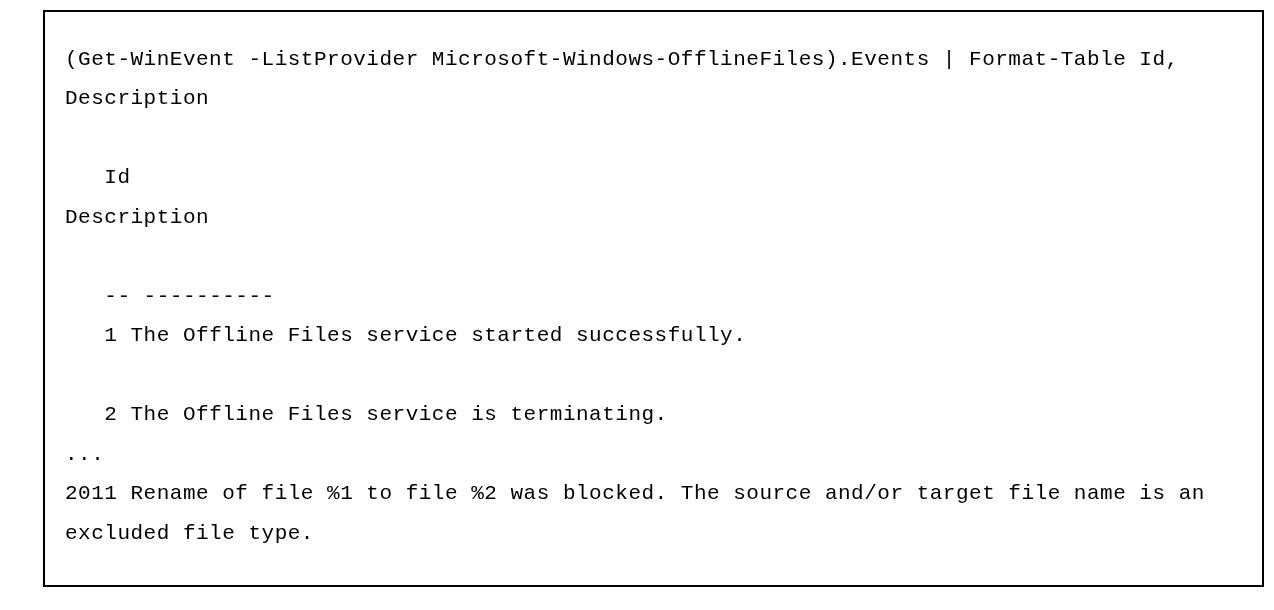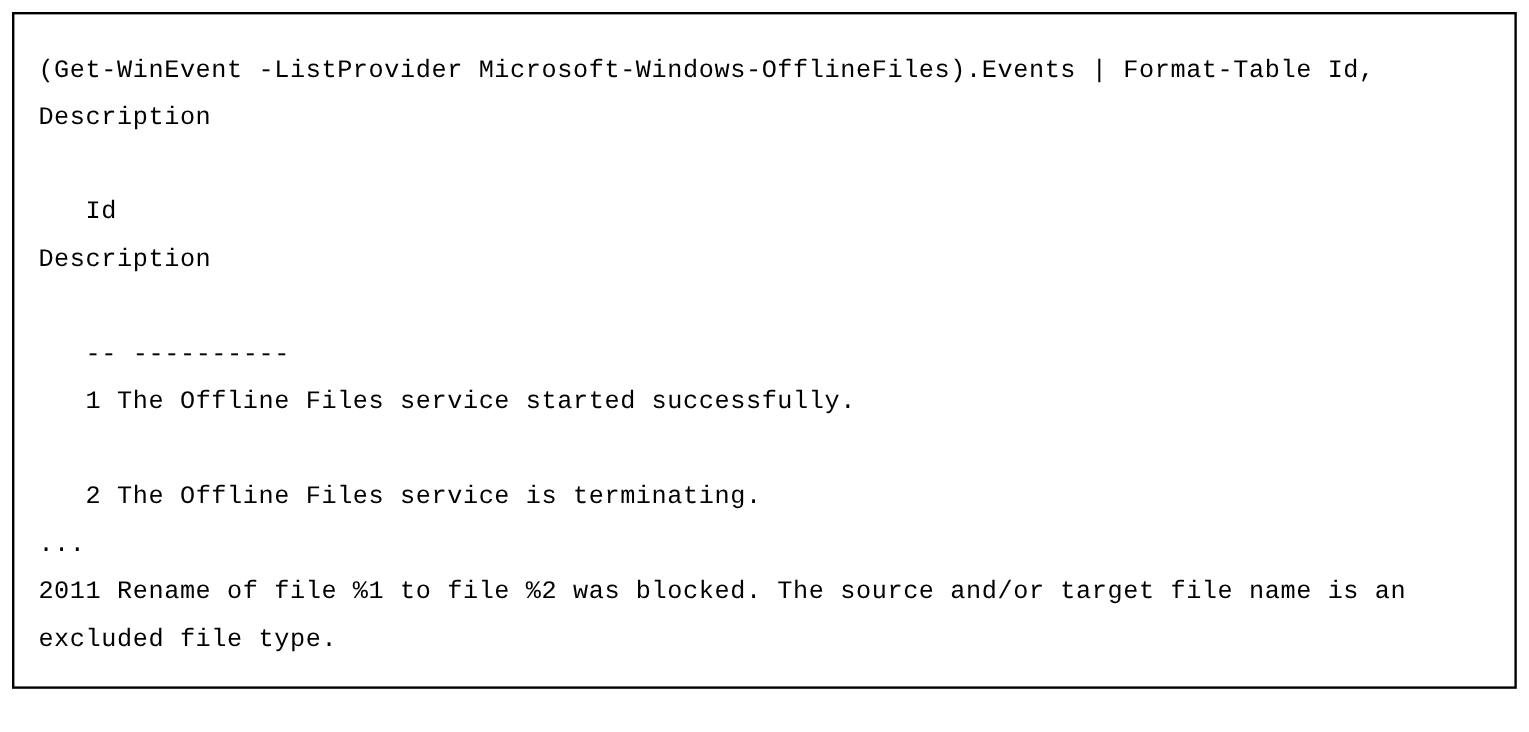--- a/index.html
+++ b/index.html
@@ -8,28 +8,29 @@
       box-sizing: border-box;
     }
     body {
       background: #ffffff;
       width: 1274px;
       height: 610px;
       padding: 10px;
     }
     .code-block {
       border: 2px solid #000000;
-      padding: 28px 20px 19px 20px;
+      padding: 28px 20px 32px 20px;
       font-family: "Courier New", Courier, monospace;
       font-size: 21px;
       line-height: 1.88;
       color: #000000;
       white-space: pre-wrap;
       word-wrap: break-word;
       letter-spacing: 0.5px;
+      margin-left: 33px;
     }
   </style>
 </head>
 <body>
 
 <div class="code-block"><span>(Get-WinEvent -ListProvider Microsoft-Windows-OfflineFiles).Events | Format-Table Id, Description</span>
 <span></span>
 <span>   Id</span>
 <span>Description</span>
 <span></span>

